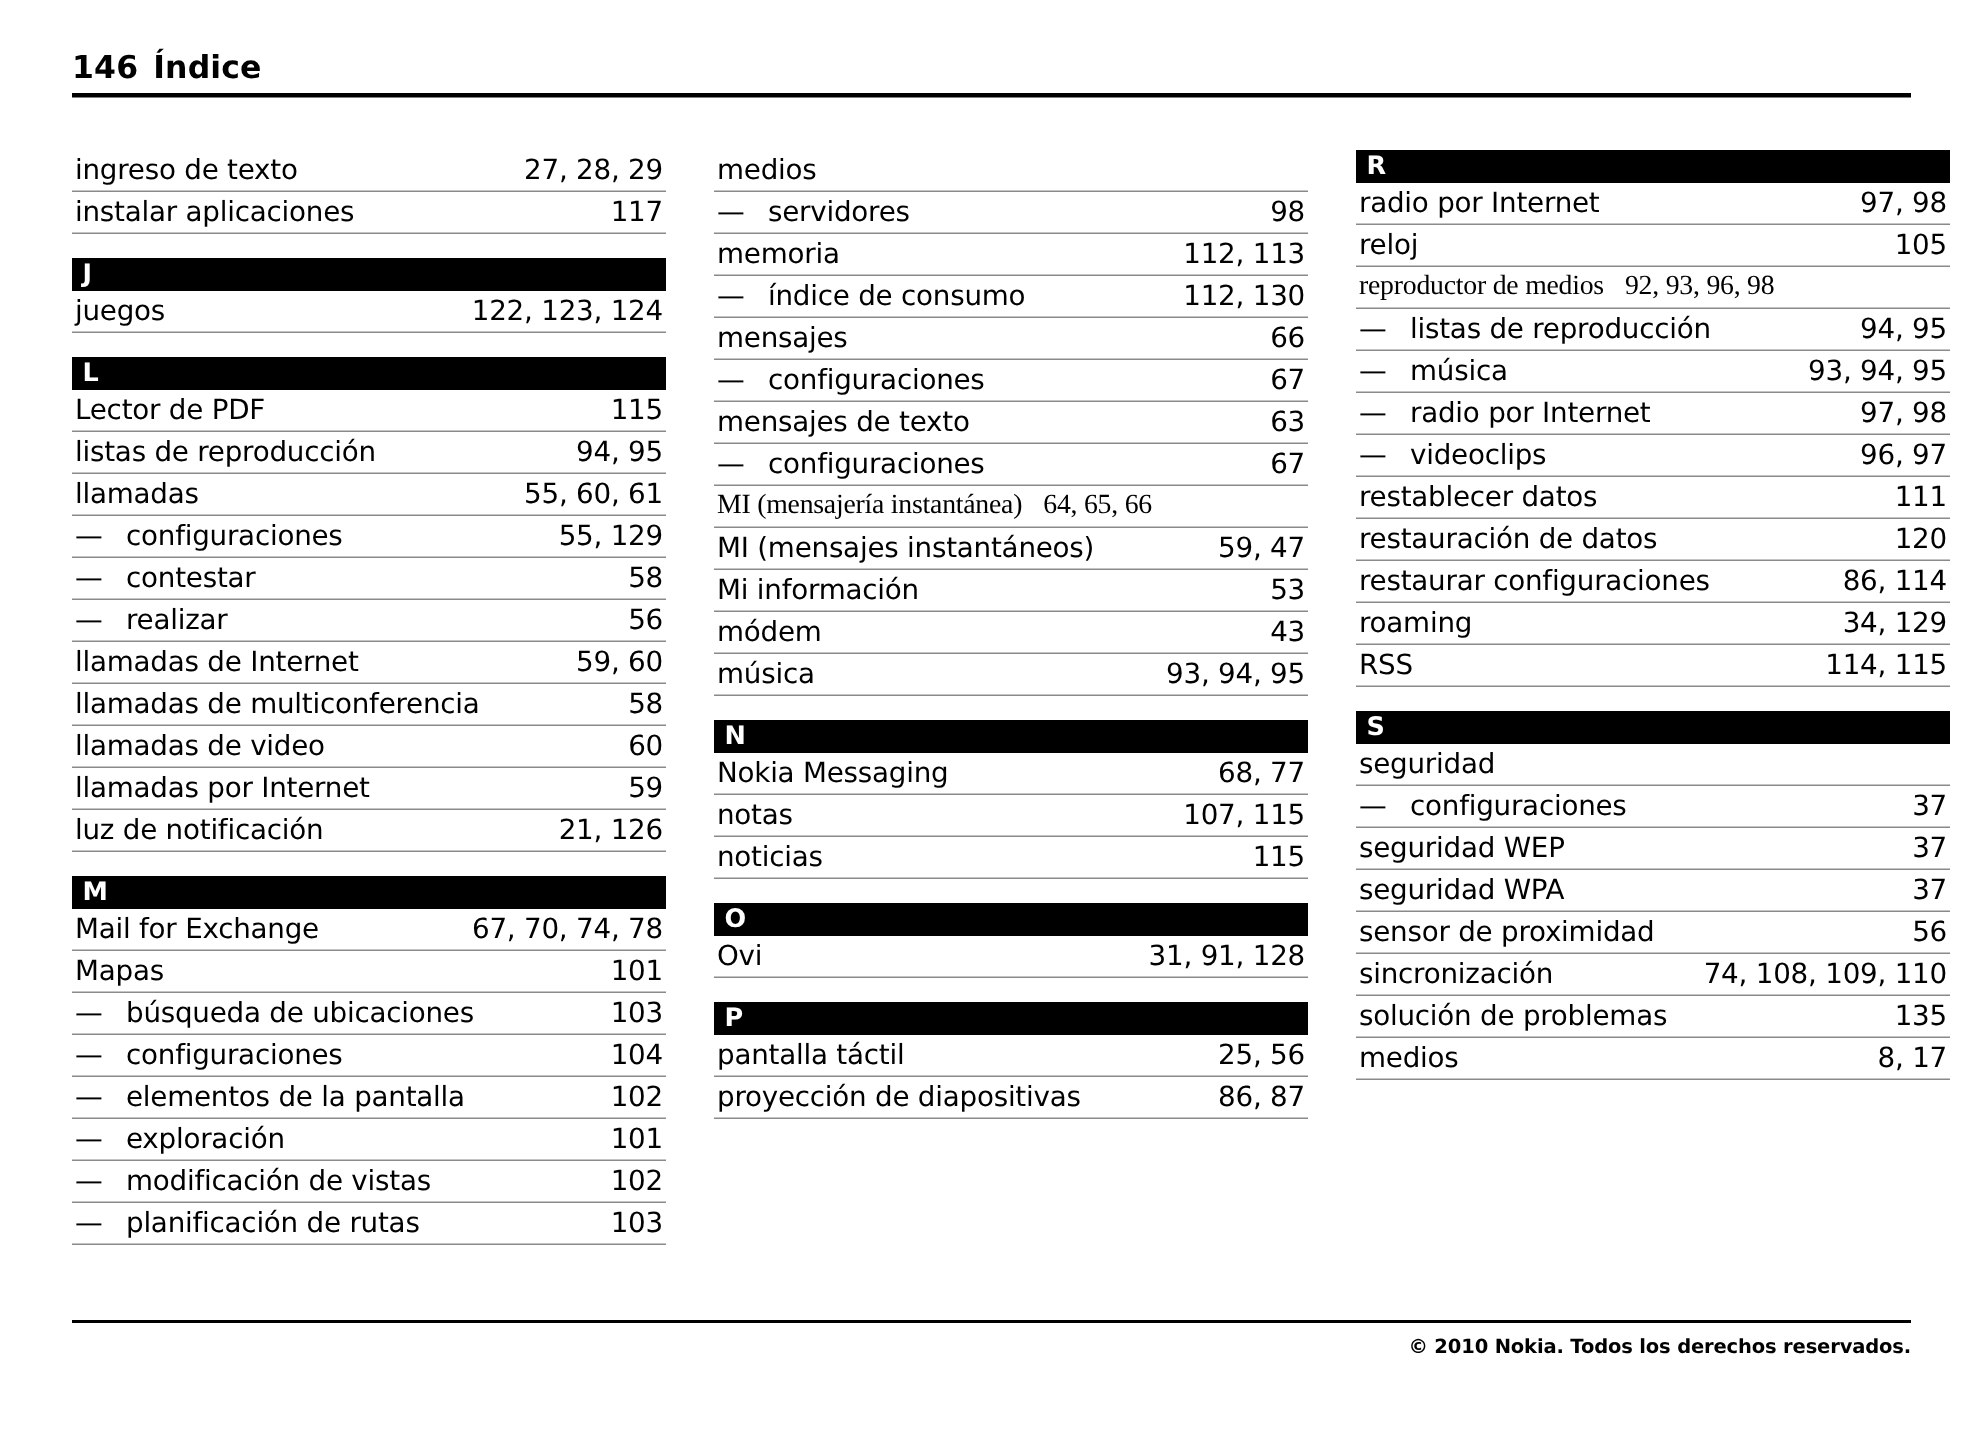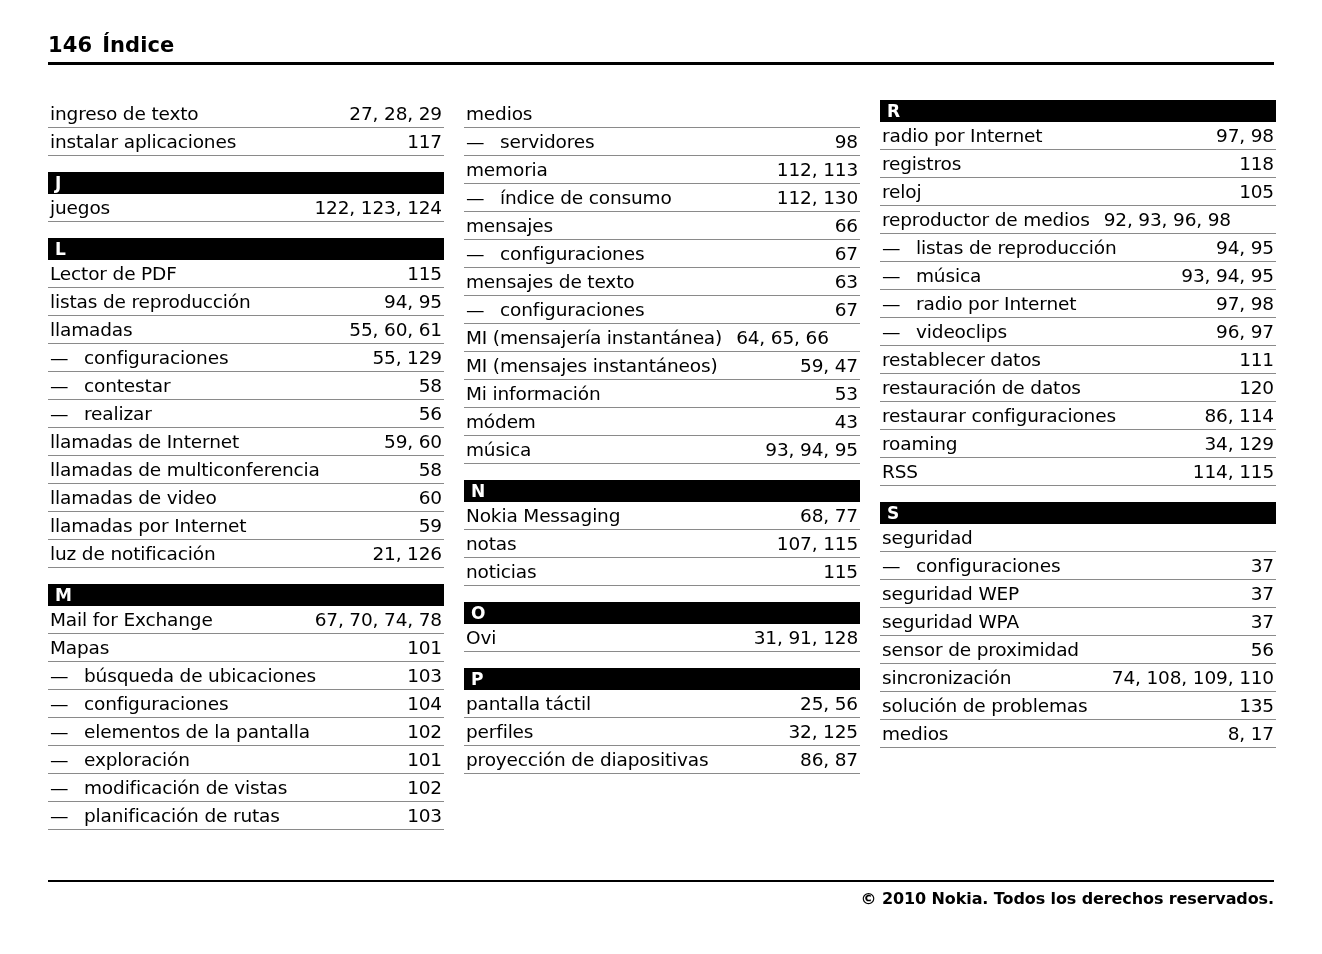--- a/index.html
+++ b/index.html
@@ -49,21 +49,21 @@
     background: #000000;
   }
 
   
   .columns {
     position: absolute;
     left: 48px;
     top: 100px;
     width: 1226px;
     display: flex;
-    gap: 20px;
+    gap: 32px;
   }
   .column {
     width: 396px;
     flex: 0 0 396px;
   }
 
   
   .letter-bar {
     background: #000000;
     color: #ffffff;
@@ -107,20 +107,21 @@
     display: inline-block;
     width: 28px;
     margin-right: 6px;
   }
   .entry-pages {
     white-space: normal;
     text-align: right;
   }
   .entry.wrap .entry-inner {
     display: block;
+    font-family: Liberation Serif, serif;
   }
   .entry.wrap .entry-term {
     display: inline;
   }
   .entry.wrap .entry-pages {
     display: inline;
     margin-left: 14px;
   }
 
   
@@ -134,21 +135,21 @@
     width: 1226px;
     height: 2px;
     background: #000000;
   }
   .footer-text {
     position: absolute;
     left: 48px;
     top: 886px;
     width: 1226px;
     text-align: right;
-    font-size: 16px;
+    font-size: 13px;
     font-weight: bold;
     font-family: "DejaVu Sans", sans-serif;
     line-height: 26px;
     letter-spacing: -0.1px;
   }
 </style>
 </head>
 <body>
 
 <div class="page">
@@ -416,49 +417,37 @@
         <div class="group">
           <div class="letter-bar">P</div>
           <div class="entry">
             <div class="entry-inner">
               <span class="entry-term">pantalla táctil</span>
               <span class="entry-pages">25, 56</span>
             </div>
           </div>
           <div class="entry">
             <div class="entry-inner">
-              <span class="entry-term">perfiles</span>
-              <span class="entry-pages">32, 125</span>
-            </div>
-          </div>
-          <div class="entry">
-            <div class="entry-inner">
               <span class="entry-term">proyección de diapositivas</span>
               <span class="entry-pages">86, 87</span>
             </div>
           </div>
         </div>
       </div>
       <div class="column">
         <div class="group">
           <div class="letter-bar first">R</div>
           <div class="entry">
             <div class="entry-inner">
               <span class="entry-term">radio por Internet</span>
               <span class="entry-pages">97, 98</span>
             </div>
           </div>
           <div class="entry">
             <div class="entry-inner">
-              <span class="entry-term">registros</span>
-              <span class="entry-pages">118</span>
-            </div>
-          </div>
-          <div class="entry">
-            <div class="entry-inner">
               <span class="entry-term">reloj</span>
               <span class="entry-pages">105</span>
             </div>
           </div>
           <div class="entry wrap">
             <div class="entry-inner"><span class="entry-term">reproductor de medios</span><span class="entry-pages">92, 93, 96, 98</span></div>
           </div>
           <div class="entry">
             <div class="entry-inner">
               <span class="entry-term sub">listas de reproducción</span>

